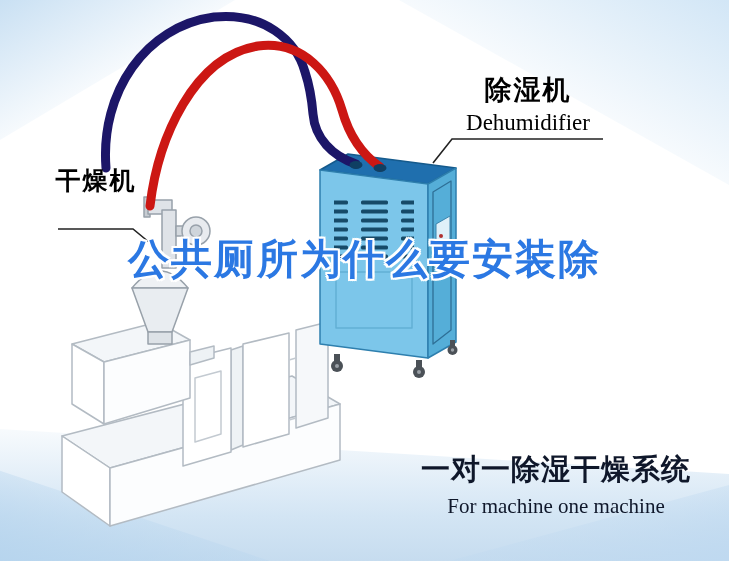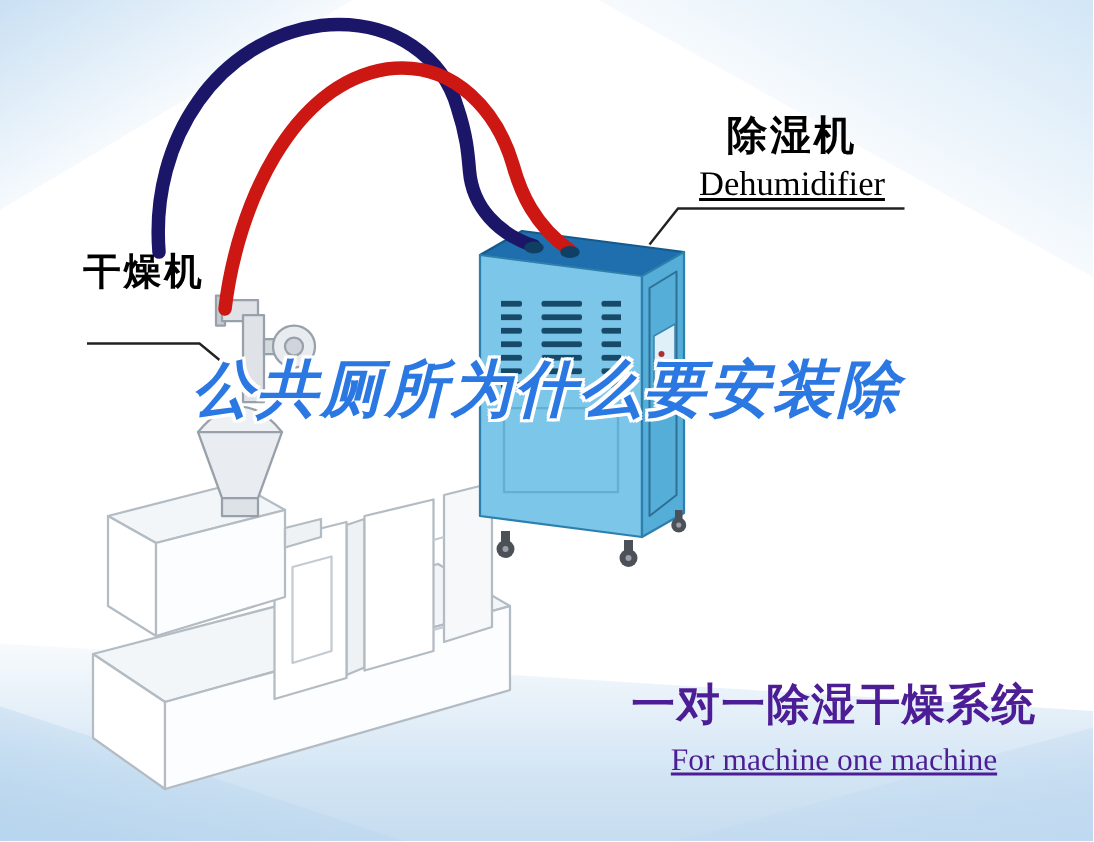--- a/index.html
+++ b/index.html
@@ -17,35 +17,35 @@
     background:linear-gradient(to bottom,rgba(255,255,255,0) 0%,#d3e5f4 70%,#c6dcef 100%);
     clip-path:polygon(0 12%,100% 42%,100% 100%,0 100%);}
   .bg.bl{left:0;bottom:0;width:270px;height:95px;
     background:linear-gradient(to top right,#b7d5ee 0%,rgba(255,255,255,0) 75%);
     clip-path:polygon(0 5%,100% 100%,0 100%);}
   .bg.br{right:0;bottom:0;width:280px;height:80px;
     background:linear-gradient(to top left,#bfd9f0 0%,rgba(255,255,255,0) 75%);
     clip-path:polygon(100% 5%,100% 100%,0 100%);}
   
   .overlay{position:absolute;z-index:2;}
-  .serif{font-family:"Liberation Serif","DejaVu Serif",serif;text-decoration:underline;}
+  .serif{font-family:"Liberation Serif","DejaVu Serif",serif;}
   .mlabel{text-align:center;color:#000;}
   .mlabel .zh{font-weight:bold;}
   .mlabel.dehum{left:450px;top:72px;width:156px;}
   .mlabel.dehum .zh{font-size:27px;letter-spacing:2px;}
   .mlabel.dehum .en{font-size:23px;margin-top:2px;}
   .mlabel.hopper{left:44px;top:164px;width:104px;}
   .mlabel.hopper .zh{font-size:25px;letter-spacing:2px;}
   .mlabel.hopper .en{font-size:22px;margin-top:2px;}
   .headline{left:0;top:238px;width:729px;text-align:center;
     font-weight:bold;font-size:41px;line-height:1.07;letter-spacing:2px;
     -webkit-text-stroke:1.5px #ffffff;paint-order:stroke fill;
     text-shadow:-2px 0 0 #fff,2px 0 0 #fff,0 -2px 0 #fff,0 2px 0 #fff,
-      -2px -2px 0 #fff,2px 2px 0 #fff,-2px 2px 0 #fff,2px -2px 0 #fff;font-style:italic;}
-  .caption{right:38px;top:450px;text-align:center;color:#4c1d95;}
+      -2px -2px 0 #fff,2px 2px 0 #fff,-2px 2px 0 #fff,2px -2px 0 #fff;}
+  .caption{right:38px;top:450px;text-align:center;color:#0f172a;}
   .caption .zh{font-size:29px;font-weight:bold;letter-spacing:1px;}
   .caption .en{font-size:21px;margin-top:4px;}
 </style>
 </head>
 <body>
 
 <div class="stage">
 
   <div class="bg tl"></div>
   <div class="bg tr"></div>

